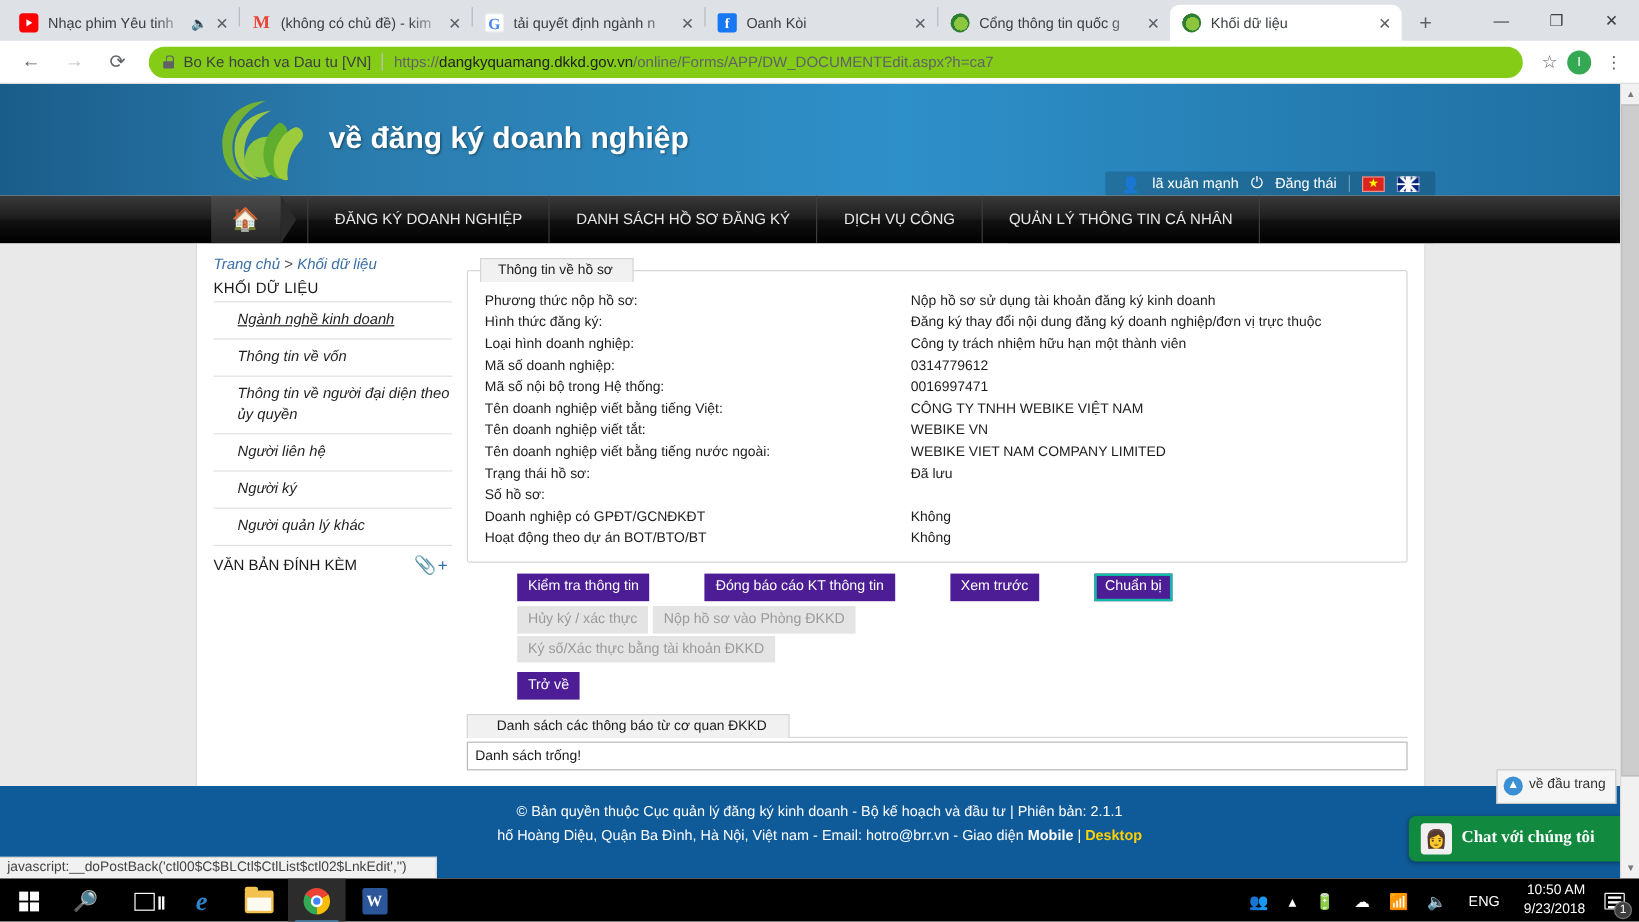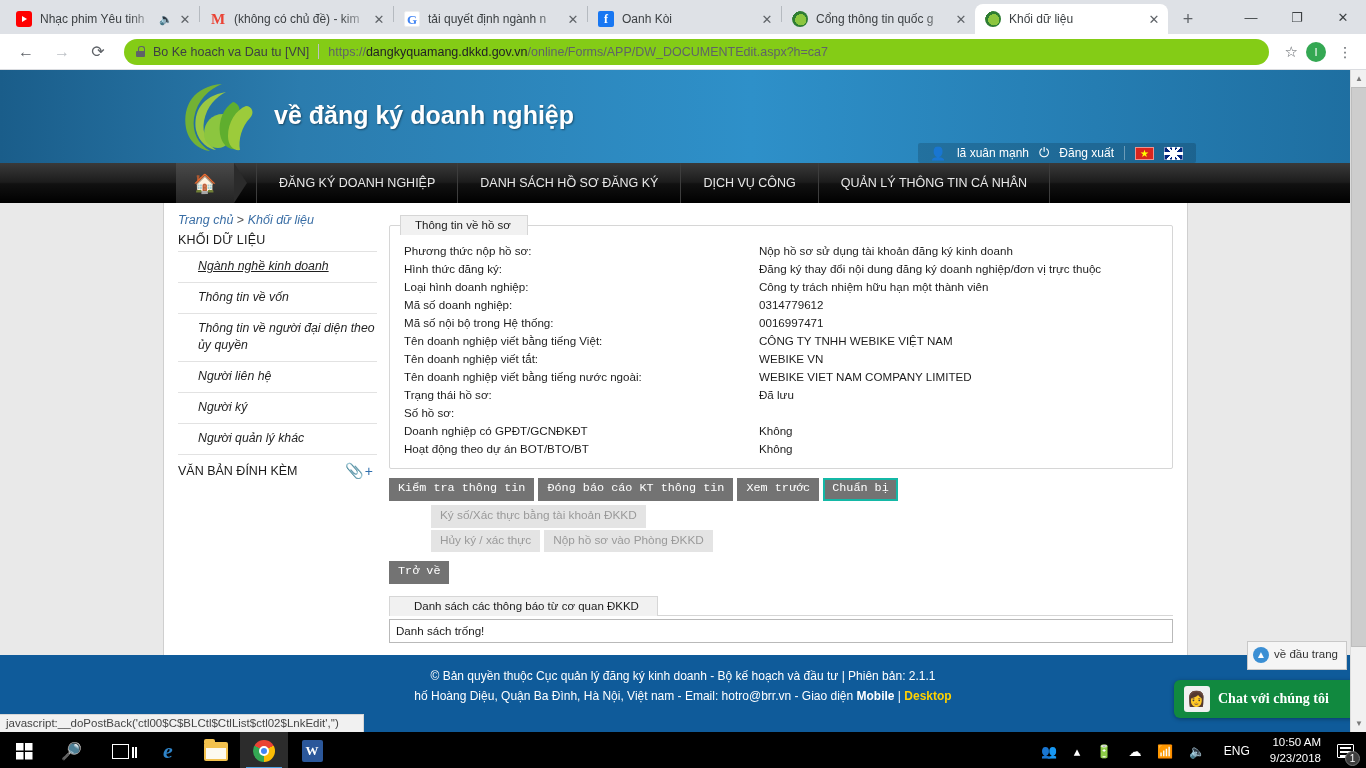--- a/index.html
+++ b/index.html
@@ -278,23 +278,23 @@
     font-size: 11.5px; color: #1b1b1b;
     padding: 3px 16px 4px 14px;
   }
   .form-row { display: flex; padding: 2px 0 3px; font-size: 11.6px; color: #1d1d1d; }
   .form-label { width: 355px; flex-shrink: 0; }
   .form-value { color: #1d1d1d; }
 
   .btn-block { margin-top: 9px; position: relative; }
   .btn-row { display: flex; align-items: flex-start; gap: 4px; flex-wrap: wrap; }
   .btn {
-    background: #737373; color: #fff; border: none;
-    font-size: 11.8px; font-family: Liberation Mono, monospace;
-    padding: 5px 9px 6px; line-height: 1; white-space: nowrap;
+    background: #4c1d95; color: #fff; border: none;
+    font-size: 11.8px; font-family: Liberation Sans, sans-serif;
+    padding: 5px 9px 6px; line-height: 1; white-space: nowrap; margin-left: 42px;
   }
   .btn.focused { border: 2px solid #14b8a6; padding: 3px 7px 4px; }
   .btn-dis {
     background: #e4e4e4; color: #9a9a9a; border: none;
     font-size: 11.8px; font-family: "Liberation Sans", sans-serif;
     padding: 5px 9px 6px; line-height: 1; white-space: nowrap;
   }
   .btn-col2 { display: flex; flex-direction: column; gap: 2px; margin-left: 42px; }
   .btn-col2-row { display: flex; gap: 4px; }
   .btn-back { margin-top: 8px; }
@@ -560,21 +560,21 @@
       </div>
       <div class="brand-text">
         <div class="brand-l2">về đăng ký doanh nghiệp</div>
       </div>
     </div>
 
     <div class="userbar">
       <span class="user-ava">👤</span>
       <span>lã xuân mạnh</span>
       <span class="power-ico">⏻</span>
-      <span>Đăng xuất</span>
+      <span>Đăng thái</span>
       <span class="flag-sep"></span>
       <span class="flag flag-vn"></span>
       <span class="flag flag-uk"></span>
     </div>
 
     <div class="searchbox">
       <div class="search-input-wrap">
         <span class="search-mag">🔍</span>
         <input class="search-input" type="text" value="" placeholder="" style="">
       </div>
@@ -675,25 +675,25 @@
         </div>
 
         <div class="btn-block">
           <div class="btn-row">
             <button class="btn">Kiểm tra thông tin</button>
             <button class="btn">Đóng báo cáo KT thông tin</button>
             <button class="btn">Xem trước</button>
             <button class="btn focused">Chuẩn bị</button>
             <div class="btn-col2">
               <div class="btn-col2-row">
-                <button class="btn-dis">Ký số/Xác thực bằng tài khoản ĐKKD</button>
+                <button class="btn-dis">Hủy ký / xác thực</button>
+                <button class="btn-dis">Nộp hồ sơ vào Phòng ĐKKD</button>
               </div>
               <div class="btn-col2-row">
-                <button class="btn-dis">Hủy ký / xác thực</button>
-                <button class="btn-dis">Nộp hồ sơ vào Phòng ĐKKD</button>
+                <button class="btn-dis">Ký số/Xác thực bằng tài khoản ĐKKD</button>
               </div>
             </div>
           </div>
           <div class="btn-back">
             <button class="btn">Trở về</button>
           </div>
         </div>
 
         <div class="panel2">
           <div class="panel2-legend">Danh sách các thông báo từ cơ quan ĐKKD</div>

